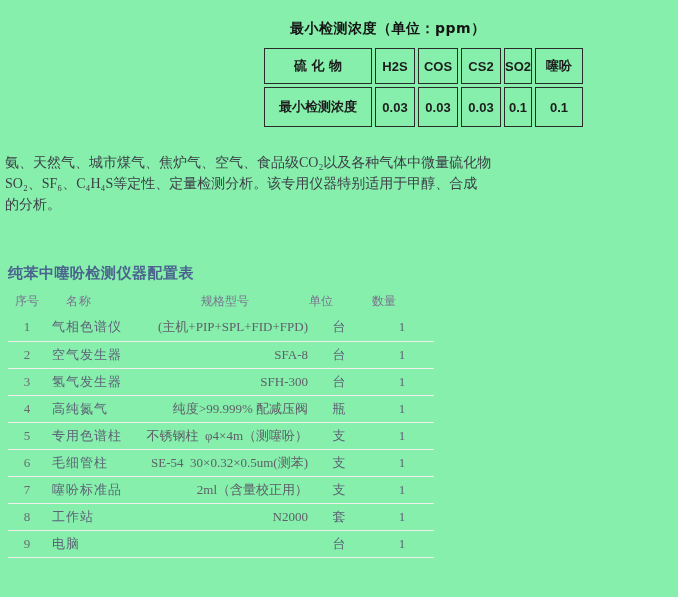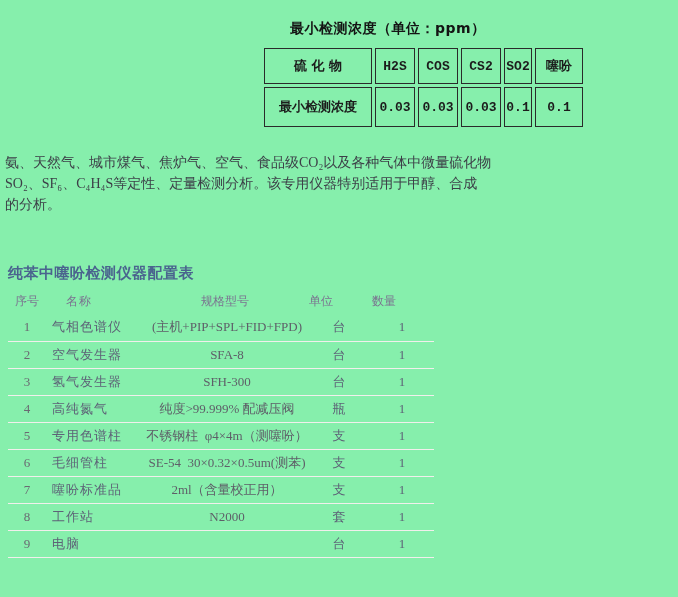--- a/index.html
+++ b/index.html
@@ -29,21 +29,21 @@
     position: absolute;
     left: 261px;
     top: 45px;
     border-collapse: separate;
     border-spacing: 3px;
   }
   table.min-table td {
     border: 1px solid #2a2a2a;
     text-align: center;
     vertical-align: middle;
-    font-family: Liberation Mono, monospace;
+    font-family: Liberation Sans, sans-serif;
     font-weight: bold;
     font-size: 13px;
     color: #1c1c1c;
     padding: 0;
     white-space: pre;
   }
   table.min-table td.cjk { font-family: "DejaVu Sans", "Liberation Sans", sans-serif; }
   table.min-table tr.r0 td { height: 36px; }
   table.min-table tr.r1 td { height: 40px; }
   .c0 { width: 108px; }
@@ -101,21 +101,21 @@
     font-size: 13px;
     height: 27px;
     vertical-align: middle;
     white-space: pre;
     padding: 0;
     overflow: hidden;
   }
   table.config-table tbody tr { border-bottom: 1px solid #f1efec; }
   .col-no   { text-align: center; color: #6a6a72; }
   .col-name { text-align: left; padding-left: 6px !important; color: #5d6377; letter-spacing: 1px; }
-  .col-spec { text-align: center; padding-left: 4px !important; color: #5e5f68; }
+  .col-spec { text-align: right; padding-left: 4px !important; color: #5e5f68; }
   .col-unit, .col-qty { text-align: center; color: #5d6377; }
   th.col-name { padding-left: 20px !important; color: #7b7390; letter-spacing: 1px; }
   th.col-spec { text-align: center; padding-left: 0 !important; }
   th.hdr-shift { transform: translateX(-18px); }
 </style>
 </head>
 <body>
 
 <div class="page">
 

